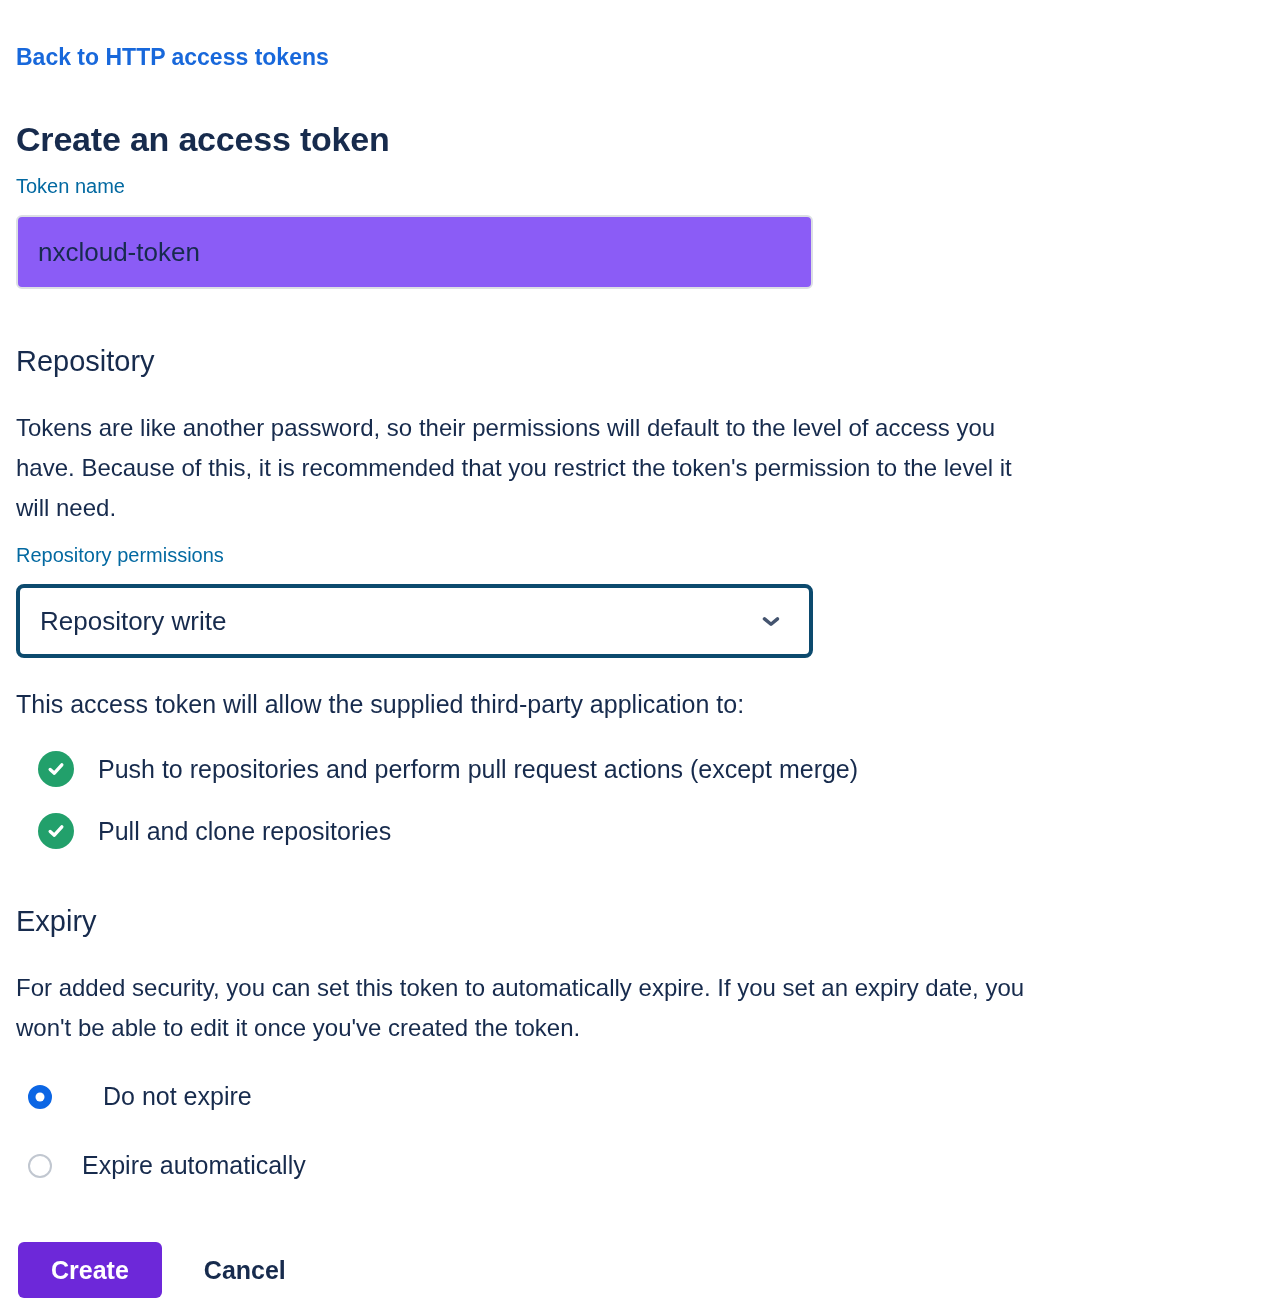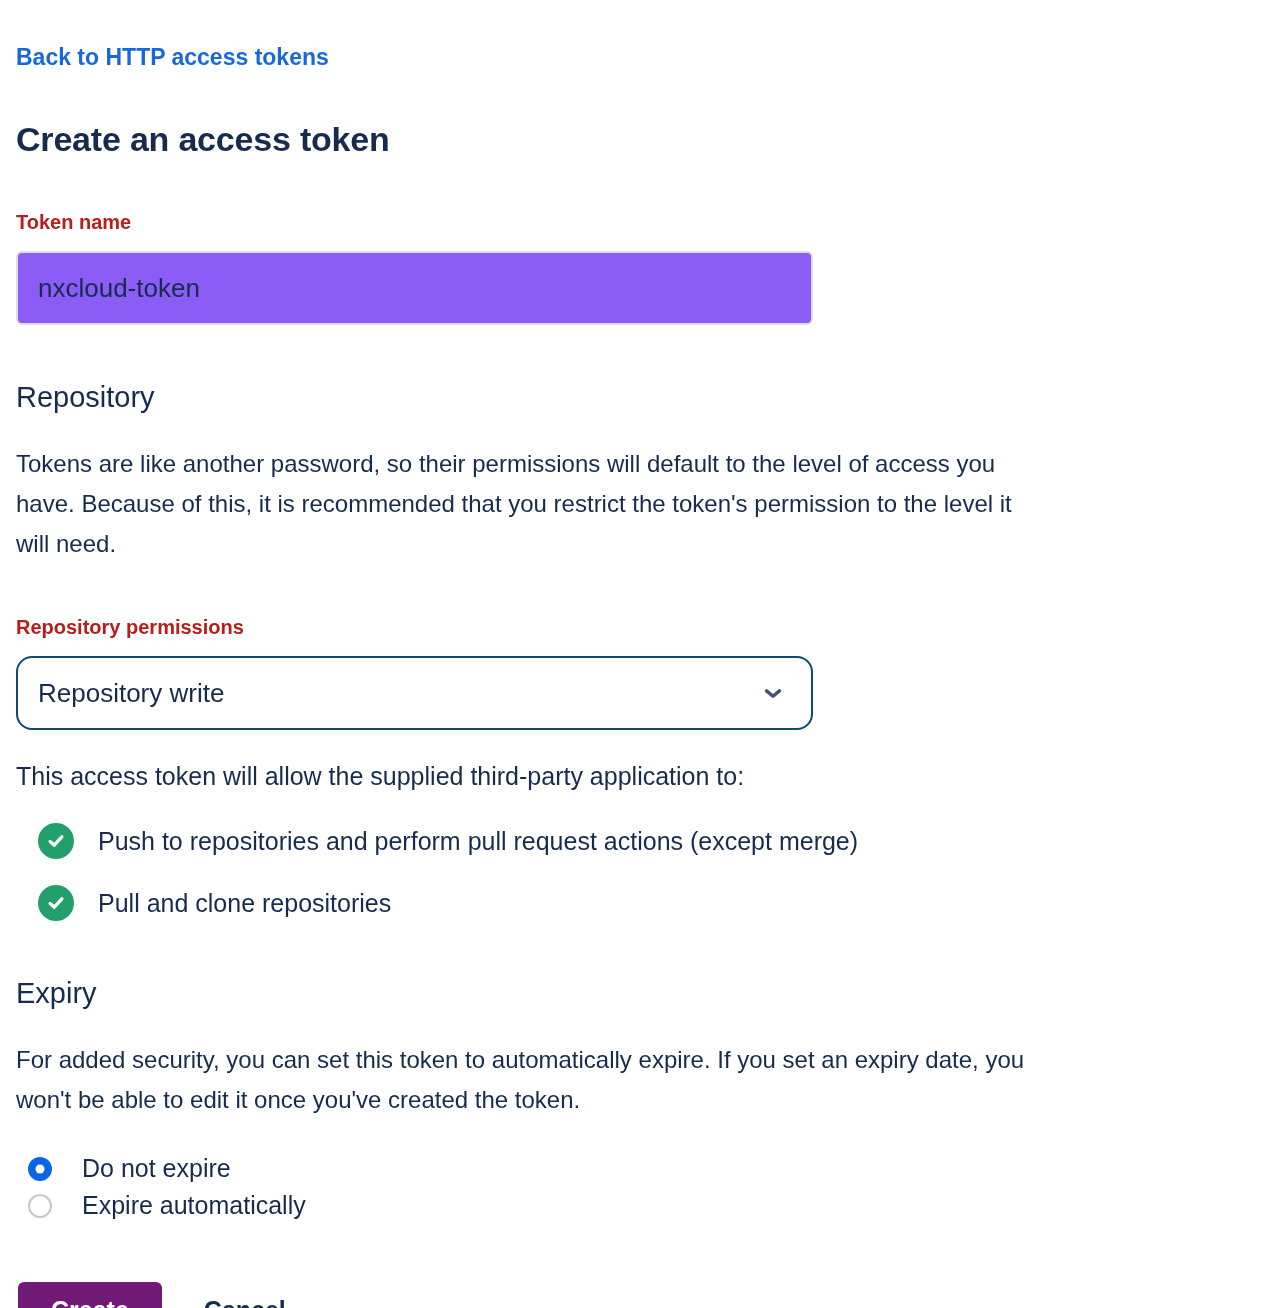--- a/index.html
+++ b/index.html
@@ -24,24 +24,24 @@
   }
   .page-title {
     margin-top: 49px;
     font-size: 34px;
     font-weight: 700;
     color: #172B4D;
     letter-spacing: -0.2px;
   }
   .field-label {
     display: block;
-    margin-top: 52px;
+    margin-top: 16px;
     font-size: 20px;
-    font-weight: 700;
-    color: #b91c1c;
+    font-weight: 400;
+    color: #0369a1;
   }
   .text-input {
     display: block;
     margin-top: 17px;
     width: 797px;
     height: 74px;
     border: 2px solid #DCDFE4;
     border-radius: 6px;
     padding: 0 20px;
     font-family: "Liberation Sans", sans-serif;
@@ -61,22 +61,22 @@
     max-width: 1212px;
     font-size: 24px;
     line-height: 40px;
     color: #172B4D;
   }
   .select-box {
     position: relative;
     margin-top: 17px;
     width: 797px;
     height: 74px;
-    border: 2px solid #0c4a6e;
-    border-radius: 16px;
+    border: 4px solid #0c4a6e;
+    border-radius: 8px;
     background: #ffffff;
     display: flex;
     align-items: center;
     padding: 0 20px;
     cursor: pointer;
   }
   .select-value {
     font-size: 26px;
     color: #172B4D;
   }
@@ -114,25 +114,25 @@
     flex-shrink: 0;
   }
   .capability-text {
     margin-left: 24px;
     font-size: 25px;
     color: #172B4D;
   }
   .radio-row {
     display: flex;
     align-items: center;
-    margin-top: 8px;
+    margin-top: 40px;
     margin-left: 12px;
     cursor: pointer;
   }
-  .radio-row.first { margin-top: 34px; }
+  .radio-row.first { margin-top: 34px; gap: 21px; }
   .radio-circle {
     width: 24px;
     height: 24px;
     border-radius: 50%;
     background: #ffffff;
     border: 2px solid #C1C7D0;
     flex-shrink: 0;
     position: relative;
   }
   .radio-circle.checked {
@@ -156,21 +156,21 @@
     color: #172B4D;
   }
   .actions-row {
     margin-top: 62px;
     display: flex;
     align-items: center;
   }
   .create-button {
     height: 56px;
     padding: 0 33px;
-    background: #701a75;
+    background: #6d28d9;
     color: #ffffff;
     border: none;
     border-radius: 6px;
     font-family: "Liberation Sans", sans-serif;
     font-size: 25px;
     font-weight: 700;
     cursor: pointer;
     margin-left: 2px;
   }
   .cancel-button {

